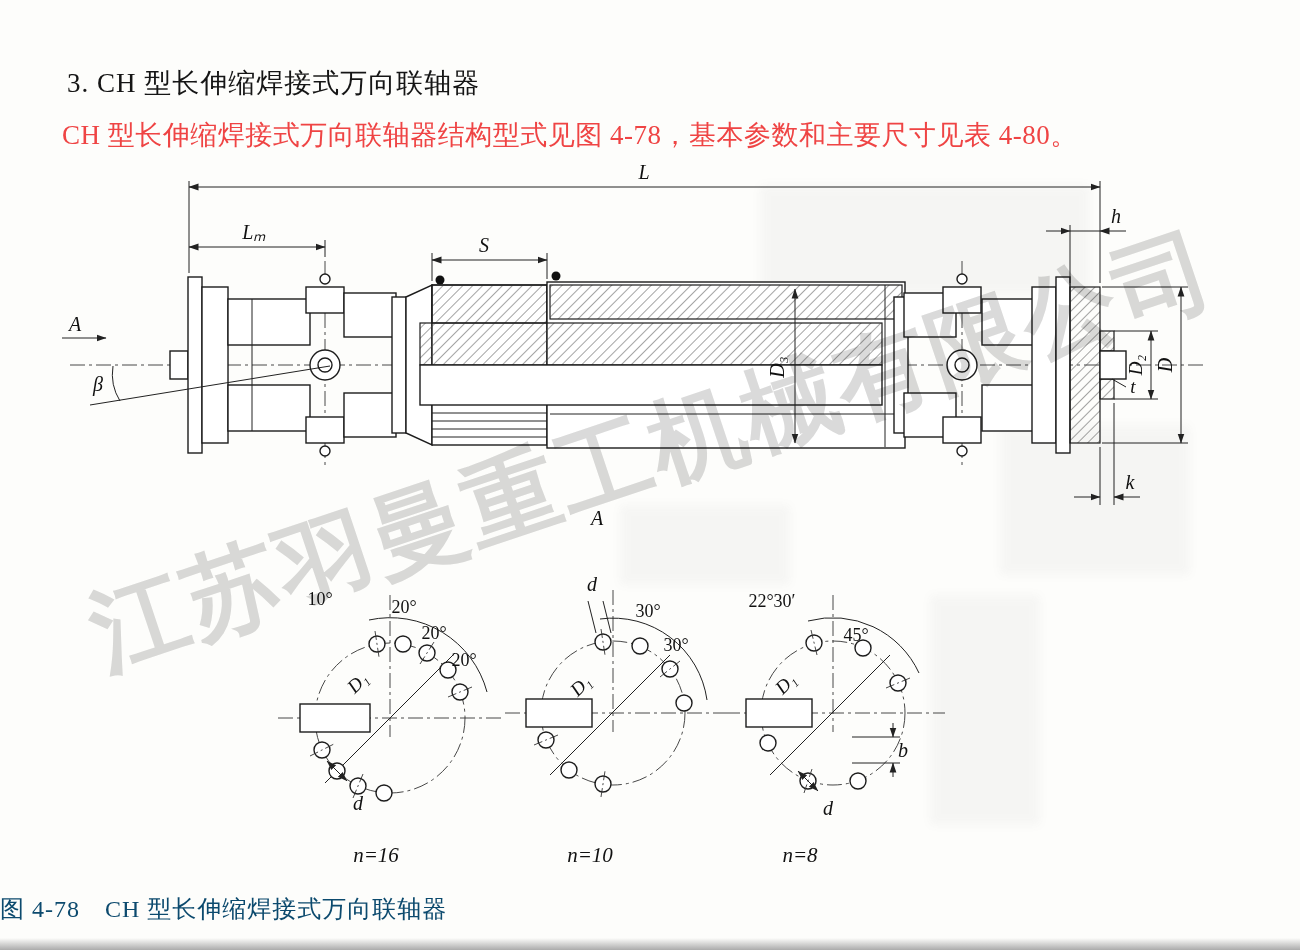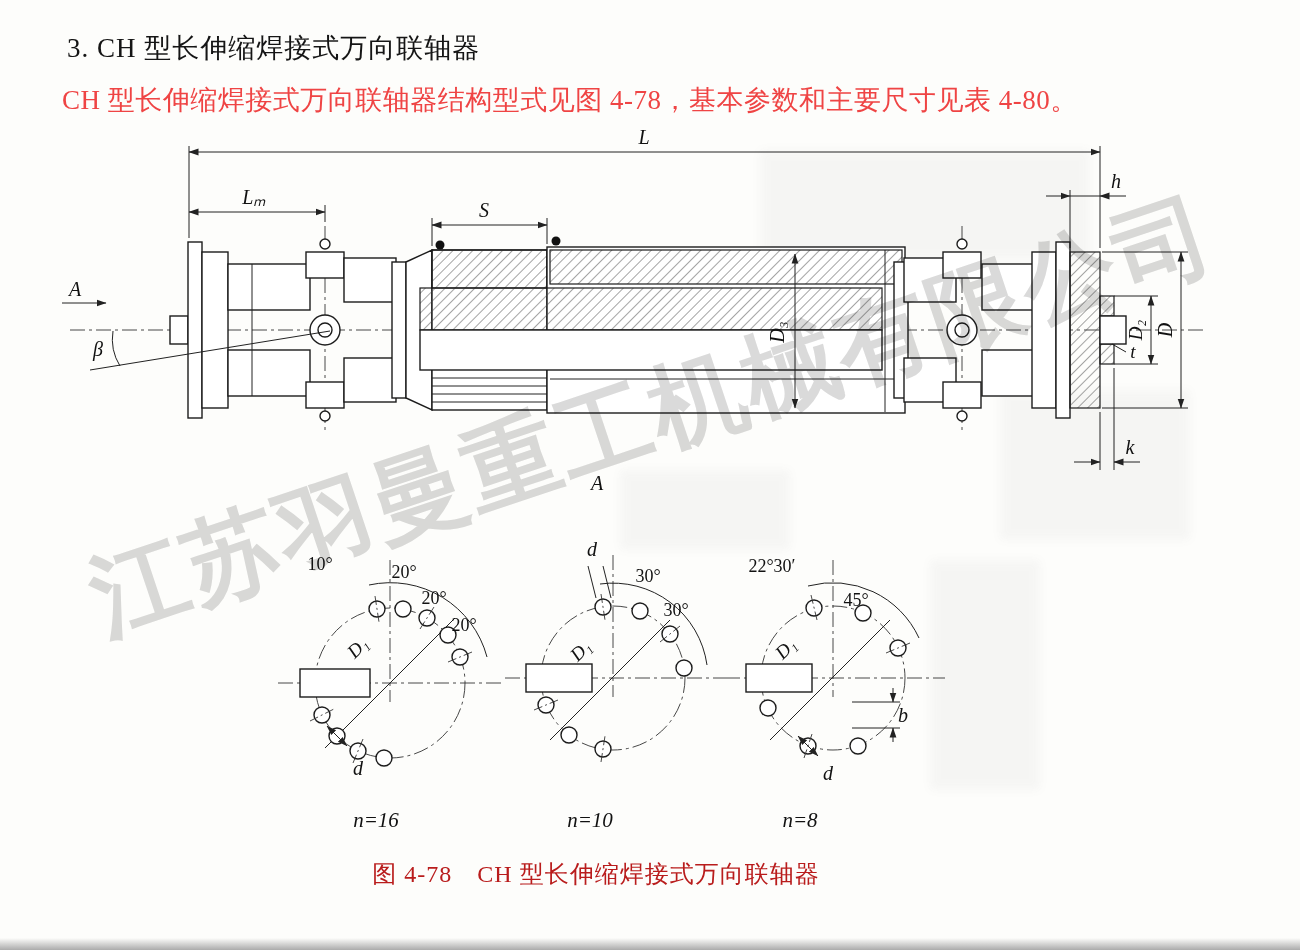--- a/index.html
+++ b/index.html
@@ -1,32 +1,32 @@
 <!DOCTYPE html>
 <html><head>
 <meta charset="utf-8">
 <style>
   html,body{margin:0;padding:0;}
   body{
     width:1300px;height:950px;overflow:hidden;position:relative;
     background:#fdfdfb;
     font-family:"Liberation Serif","DejaVu Serif",serif;
   }
-  .page{position:absolute;inset:0;}
+  .page{position:absolute;inset:0;margin-top:35px;}
   .heading{
     position:absolute;left:67px;top:30px;font-size:27px;color:#151515;
     letter-spacing:1px;
   }
   .intro{
     position:absolute;left:62px;top:82px;font-size:27px;color:#ef4444;
     letter-spacing:0.5px;
   }
   .caption{
-    position:absolute;left:16px;top:858px;width:1160px;text-align:center;
-    font-size:24px;color:#b91c1c;letter-spacing:1px;
+    position:absolute;left:0;top:858px;width:1160px;text-align:left;
+    font-size:24px;color:#0c4a6e;letter-spacing:1px;
   }
   .watermark{
     position:absolute;left:92px;top:540px;width:1200px;height:110px;
     font-size:95px;font-weight:700;color:#c3c3c3;opacity:0.62;
     letter-spacing:3px;white-space:nowrap;
     transform:rotate(-18.5deg);transform-origin:left center;
     mix-blend-mode:multiply;pointer-events:none;
   }
   .page-edge{
     position:absolute;left:0;bottom:0;width:100%;height:12px;

